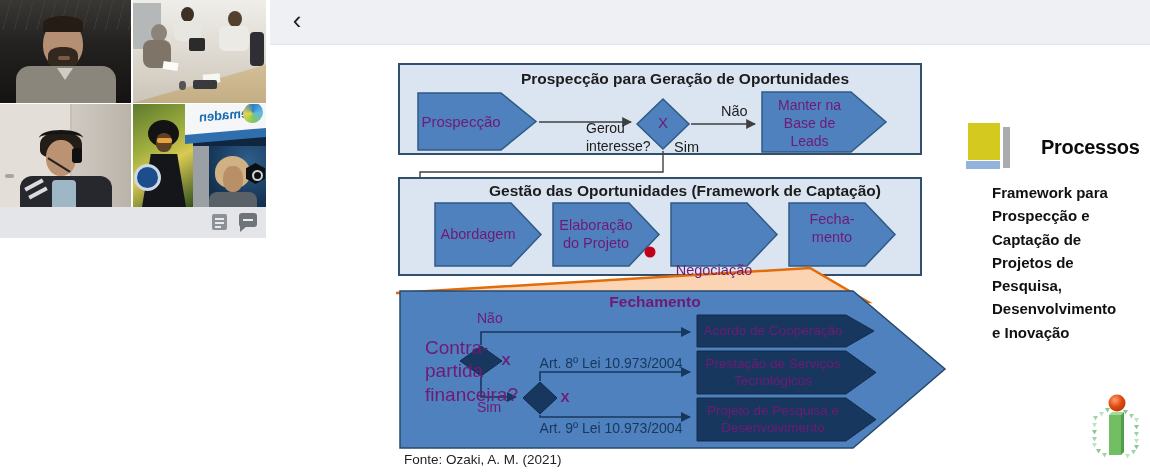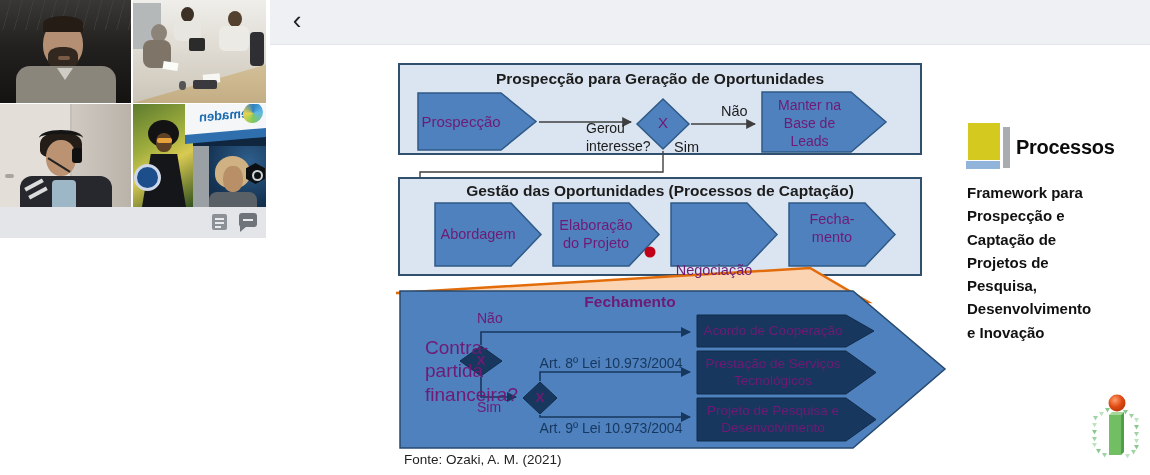--- a/index.html
+++ b/index.html
@@ -1,21 +1,21 @@
 <!DOCTYPE html>
 <html><head>
 <meta charset="utf-8">
 <style>
   html,body{margin:0;padding:0;}
   body{width:1150px;height:475px;position:relative;overflow:hidden;background:#fff;
        font-family:"Liberation Sans",sans-serif;-webkit-font-smoothing:antialiased;}
   .abs{position:absolute;}
   .lbl{position:absolute;white-space:pre-line;color:#1c1c1c;line-height:1.18;z-index:5;}
   .c{text-align:center;}
-  .b{font-weight:bold;}
+  .b{font-weight:bold;padding-left:25px;}
   .w{color:#701a75;}
   .navy{color:#17375e;}
   
   #sidebar{position:absolute;left:0;top:0;width:266px;height:475px;background:#fff;z-index:6;}
   .thumb{position:absolute;overflow:hidden;background:#222;}
   .toolstrip{position:absolute;left:0;top:207px;width:266px;height:31px;background:#e3e5e8;}
   
   #topbar{position:absolute;left:270px;top:0;width:880px;height:44px;background:#eef0f3;
           border-bottom:1px solid #e2e5e9;z-index:4;}
   
@@ -182,21 +182,21 @@
 <div class="lbl c w" style="left:418px;top:113px;width:86px;font-size:15px;">Prospecção</div>
 <div class="lbl" style="left:586px;top:120px;width:92px;font-size:14px;line-height:1.25;">Gerou
 interesse?</div>
 <div class="lbl" style="left:721px;top:103px;width:44px;font-size:14.5px;">Não</div>
 <div class="lbl" style="left:674px;top:139px;width:44px;font-size:14.5px;">Sim</div>
 <div class="lbl c w" style="left:648px;top:114px;width:30px;font-size:15px;">X</div>
 <div class="lbl c w" style="left:762px;top:97px;width:95px;font-size:14px;line-height:1.28;">Manter na
 Base de
 Leads</div>
 
-<div class="lbl b c" style="left:399px;top:182px;width:522px;font-size:15.5px;">Gestão das Oportunidades (Processos de Captação)</div>
+<div class="lbl b c" style="left:399px;top:182px;width:522px;font-size:15.5px;">Gestão das Oportunidades (Framework de Captação)</div>
 <div class="lbl c w" style="left:435px;top:226px;width:86px;font-size:14.5px;">Abordagem</div>
 <div class="lbl c w" style="left:553px;top:217px;width:86px;font-size:14.5px;line-height:1.22;">Elaboração
 do Projeto</div>
 <div class="lbl c w" style="left:671px;top:226px;width:86px;font-size:14.5px;margin-top:36px;">Negociação</div>
 <div class="lbl c w" style="left:789px;top:211px;width:86px;font-size:14.5px;line-height:1.22;">Fecha-
 mento</div>
 
 <div class="lbl b c w" style="left:400px;top:293px;width:460px;font-size:15.5px;">Fechamento</div>
 <div class="lbl w" style="left:425px;top:336px;width:82px;font-size:19px;line-height:1.23;">Contra-
 partida

